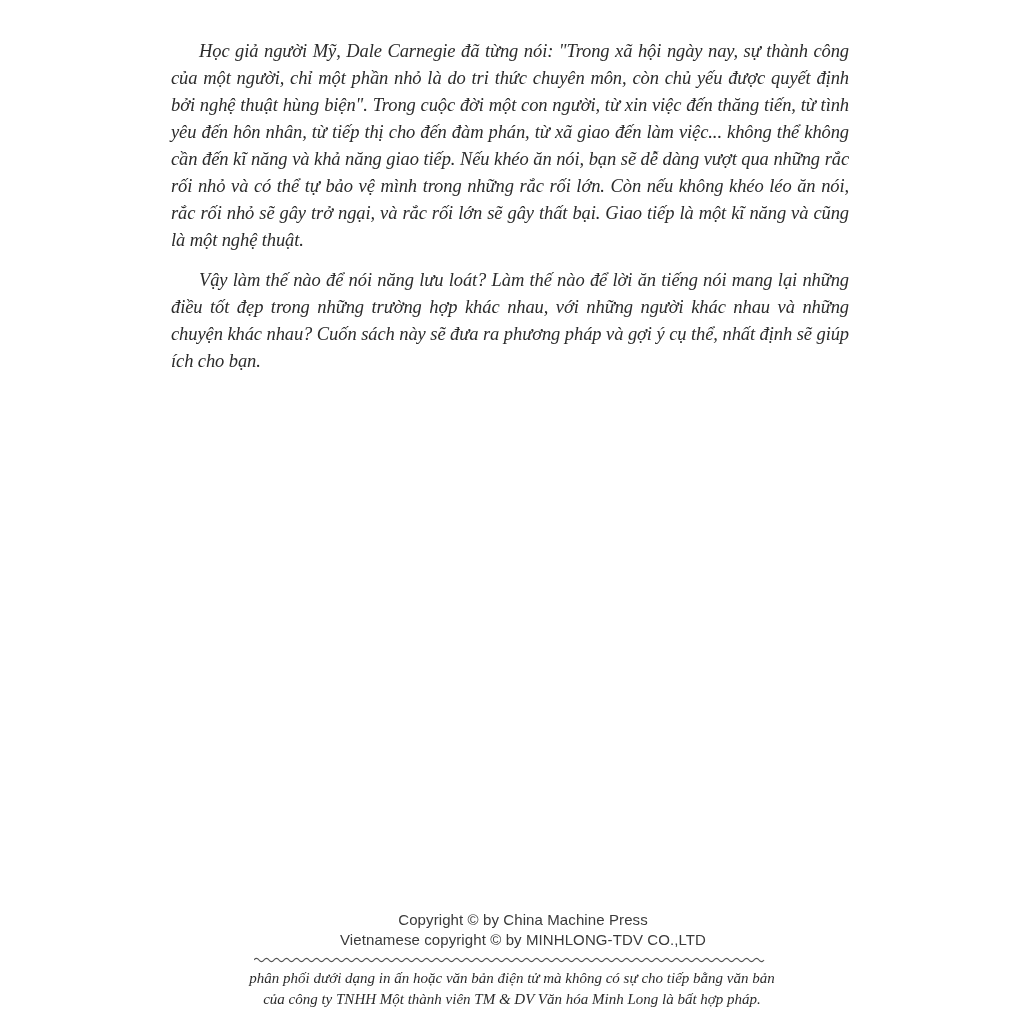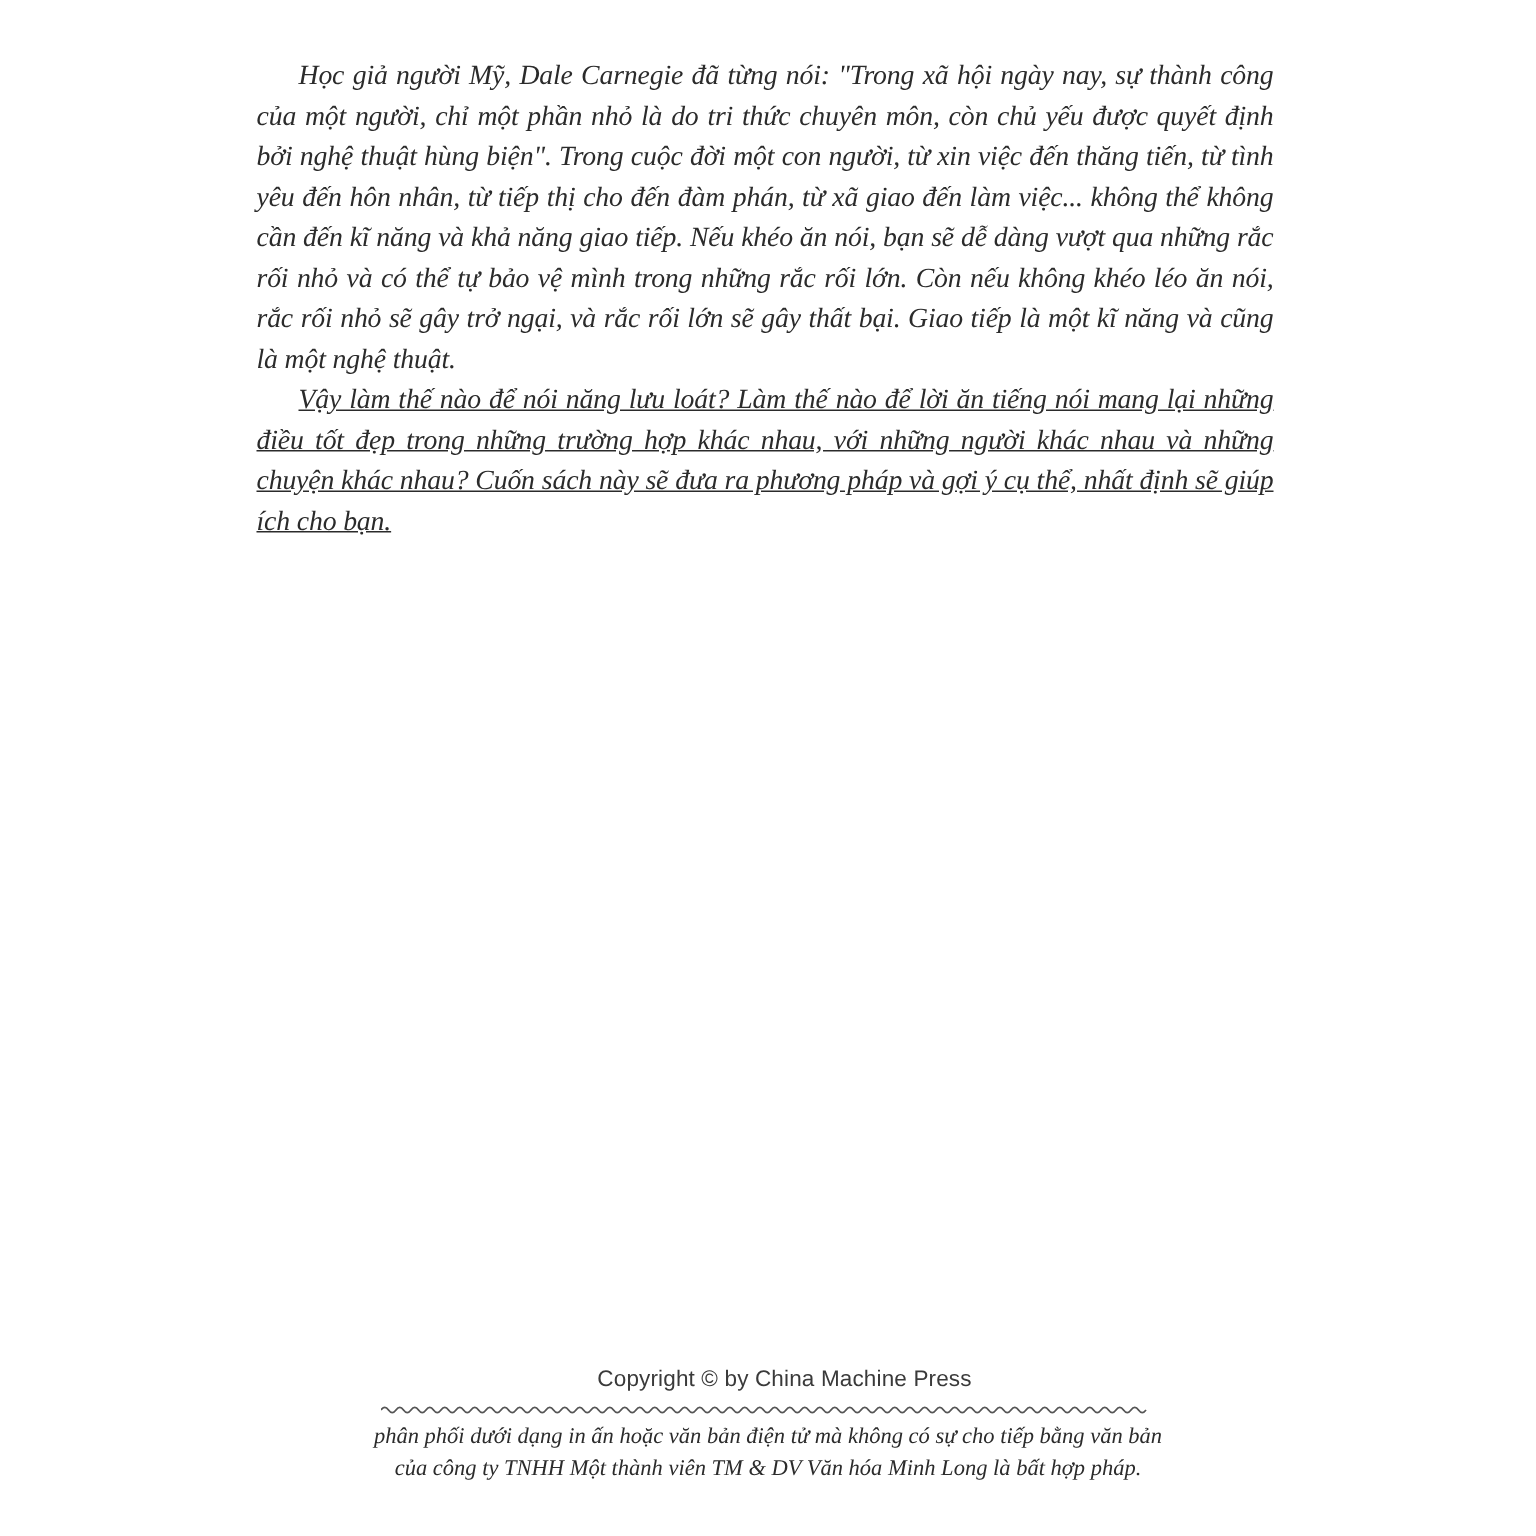--- a/index.html
+++ b/index.html
@@ -18,21 +18,21 @@
     top: 38px;
     left: 171px;
     width: 678px;
     font-style: italic;
     font-size: 18.5px;
     line-height: 27px;
     text-align: justify;
     letter-spacing: -0.1px;
   }
   .para { text-indent: 28px; }
-  .para + .para { margin-top: 0; text-decoration: underline; }
+  .para + .para { margin-top: 13px; }
   .colophon {
     position: absolute;
     left: 0;
     right: 0;
     top: 910px;
     text-align: center;
   }
   .copyright-lines {
     font-family: "Liberation Sans", "DejaVu Sans", sans-serif;
     font-size: 15px;
@@ -58,20 +58,21 @@
 <div class="page">
 
   <main class="content">
     <p class="para">Học giả người Mỹ, Dale Carnegie đã từng nói: "Trong xã hội ngày nay, sự thành công của một người, chỉ một phần nhỏ là do tri thức chuyên môn, còn chủ yếu được quyết định bởi nghệ thuật hùng biện". Trong cuộc đời một con người, từ xin việc đến thăng tiến, từ tình yêu đến hôn nhân, từ tiếp thị cho đến đàm phán, từ xã giao đến làm việc... không thể không cần đến kĩ năng và khả năng giao tiếp. Nếu khéo ăn nói, bạn sẽ dễ dàng vượt qua những rắc rối nhỏ và có thể tự bảo vệ mình trong những rắc rối lớn. Còn nếu không khéo léo ăn nói, rắc rối nhỏ sẽ gây trở ngại, và rắc rối lớn sẽ gây thất bại. Giao tiếp là một kĩ năng và cũng là một nghệ thuật.</p>
     <p class="para">Vậy làm thế nào để nói năng lưu loát? Làm thế nào để lời ăn tiếng nói mang lại những điều tốt đẹp trong những trường hợp khác nhau, với những người khác nhau và những chuyện khác nhau? Cuốn sách này sẽ đưa ra phương pháp và gợi ý cụ thể, nhất định sẽ giúp ích cho bạn.</p>
   </main>
 
   <footer class="colophon">
     <div class="copyright-lines">
       <div>Copyright © by China Machine Press</div>
+      <div>Vietnamese copyright © by MINHLONG-TDV CO.,LTD</div>
     </div>
 
     <svg class="wavy" width="516" height="9" viewBox="0 0 516 9" aria-hidden="true">
       <path id="wavy-path" fill="none" stroke="#555555" stroke-width="1.2" d="M0,5 q2.5,-3.4 5,0 q2.5,3.4 5,0 q2.5,-3.4 5,0 q2.5,3.4 5,0 q2.5,-3.4 5,0 q2.5,3.4 5,0 q2.5,-3.4 5,0 q2.5,3.4 5,0 q2.5,-3.4 5,0 q2.5,3.4 5,0 q2.5,-3.4 5,0 q2.5,3.4 5,0 q2.5,-3.4 5,0 q2.5,3.4 5,0 q2.5,-3.4 5,0 q2.5,3.4 5,0 q2.5,-3.4 5,0 q2.5,3.4 5,0 q2.5,-3.4 5,0 q2.5,3.4 5,0 q2.5,-3.4 5,0 q2.5,3.4 5,0 q2.5,-3.4 5,0 q2.5,3.4 5,0 q2.5,-3.4 5,0 q2.5,3.4 5,0 q2.5,-3.4 5,0 q2.5,3.4 5,0 q2.5,-3.4 5,0 q2.5,3.4 5,0 q2.5,-3.4 5,0 q2.5,3.4 5,0 q2.5,-3.4 5,0 q2.5,3.4 5,0 q2.5,-3.4 5,0 q2.5,3.4 5,0 q2.5,-3.4 5,0 q2.5,3.4 5,0 q2.5,-3.4 5,0 q2.5,3.4 5,0 q2.5,-3.4 5,0 q2.5,3.4 5,0 q2.5,-3.4 5,0 q2.5,3.4 5,0 q2.5,-3.4 5,0 q2.5,3.4 5,0 q2.5,-3.4 5,0 q2.5,3.4 5,0 q2.5,-3.4 5,0 q2.5,3.4 5,0 q2.5,-3.4 5,0 q2.5,3.4 5,0 q2.5,-3.4 5,0 q2.5,3.4 5,0 q2.5,-3.4 5,0 q2.5,3.4 5,0 q2.5,-3.4 5,0 q2.5,3.4 5,0 q2.5,-3.4 5,0 q2.5,3.4 5,0 q2.5,-3.4 5,0 q2.5,3.4 5,0 q2.5,-3.4 5,0 q2.5,3.4 5,0 q2.5,-3.4 5,0 q2.5,3.4 5,0 q2.5,-3.4 5,0 q2.5,3.4 5,0 q2.5,-3.4 5,0 q2.5,3.4 5,0 q2.5,-3.4 5,0 q2.5,3.4 5,0 q2.5,-3.4 5,0 q2.5,3.4 5,0 q2.5,-3.4 5,0 q2.5,3.4 5,0 q2.5,-3.4 5,0 q2.5,3.4 5,0 q2.5,-3.4 5,0 q2.5,3.4 5,0 q2.5,-3.4 5,0 q2.5,3.4 5,0 q2.5,-3.4 5,0 q2.5,3.4 5,0 q2.5,-3.4 5,0 q2.5,3.4 5,0 q2.5,-3.4 5,0 q2.5,3.4 5,0 q2.5,-3.4 5,0 q2.5,3.4 5,0 q2.5,-3.4 5,0 q2.5,3.4 5,0 q2.5,-3.4 5,0 q2.5,3.4 5,0 q2.5,-3.4 5,0 q2.5,3.4 5,0 q2.5,-3.4 5,0 q2.5,3.4 5,0 q2.5,-3.4 5,0 q2.5,3.4 5,0 q2.5,-3.4 5,0 q2.5,3.4 5,0"></path>
     </svg>
 
     <div class="notice">
       <div>phân phối dưới dạng in ấn hoặc văn bản điện tử mà không có sự cho tiếp bằng văn bản</div>
       <div>của công ty TNHH Một thành viên TM &amp; DV Văn hóa Minh Long là bất hợp pháp.</div>
     </div>

